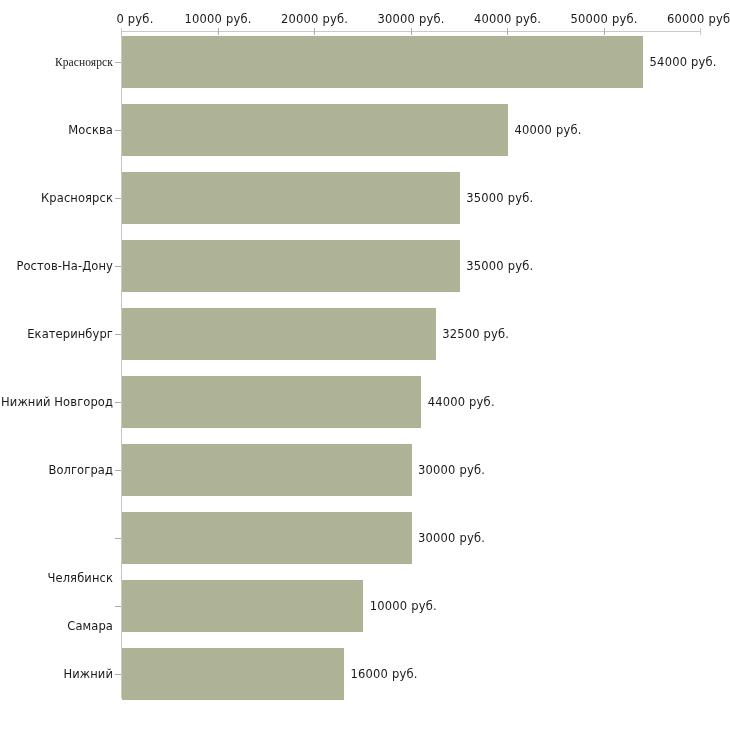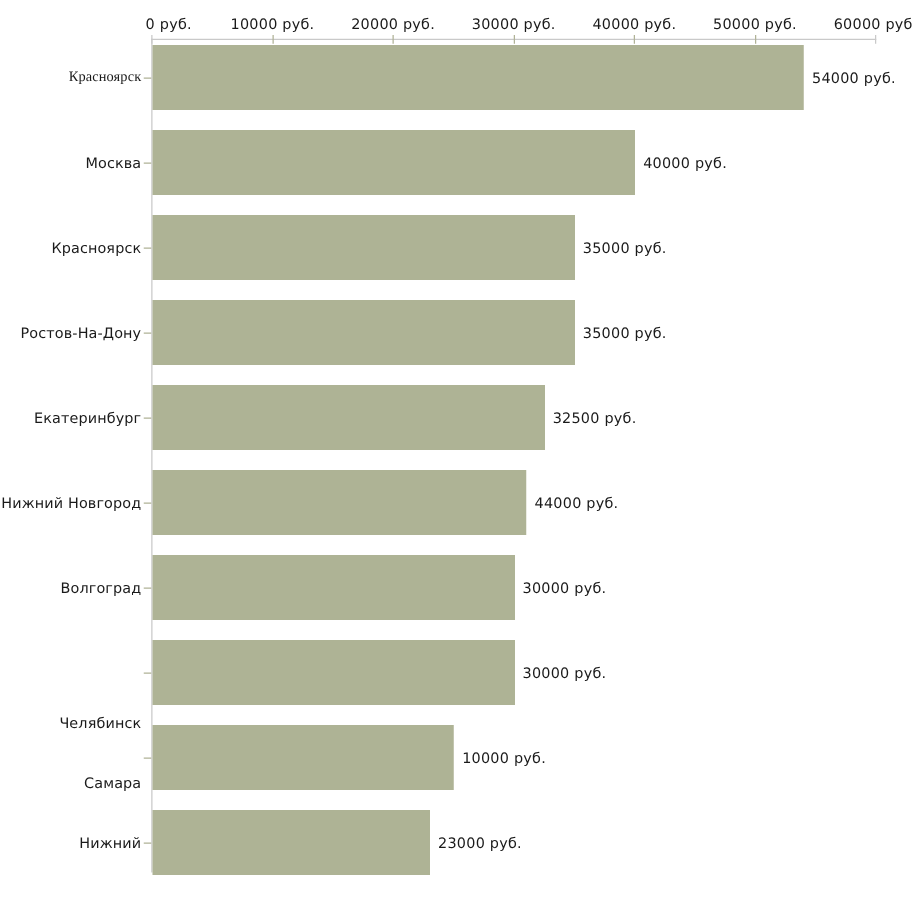--- a/index.html
+++ b/index.html
@@ -157,16 +157,16 @@
       <div class="bar-value" style="left: 442.125px; top: 334px;">32500 руб.</div>
       <div class="bar" title="Нижний Новгород: 31000 руб." style="top: 376px; height: 52px; width: 299.15px; background: rgb(174, 179, 149);"></div>
       <div class="bar-value" style="left: 427.65px; top: 402px;">44000 руб.</div>
       <div class="bar" title="Волгоград: 30000 руб." style="top: 444px; height: 52px; width: 289.5px; background: rgb(174, 179, 149);"></div>
       <div class="bar-value" style="left: 418px; top: 470px;">30000 руб.</div>
       <div class="bar" title="Челябинск: 30000 руб." style="top: 512px; height: 52px; width: 289.5px; background: rgb(174, 179, 149);"></div>
       <div class="bar-value" style="left: 418px; top: 538px;">30000 руб.</div>
       <div class="bar" title="Самара: 25000 руб." style="top: 580px; height: 52px; width: 241.25px; background: rgb(174, 179, 149);"></div>
       <div class="bar-value" style="left: 369.75px; top: 606px;">10000 руб.</div>
       <div class="bar" title="Пермь: 23000 руб." style="top: 648px; height: 52px; width: 221.95px; background: rgb(174, 179, 149);"></div>
-      <div class="bar-value" style="left: 350.45px; top: 674px;">23000 руб.</div>
+      <div class="bar-value" style="left: 350.45px; top: 674px;">16000 руб.</div>
     </div>
 
 </div>
 
 </body></html>

